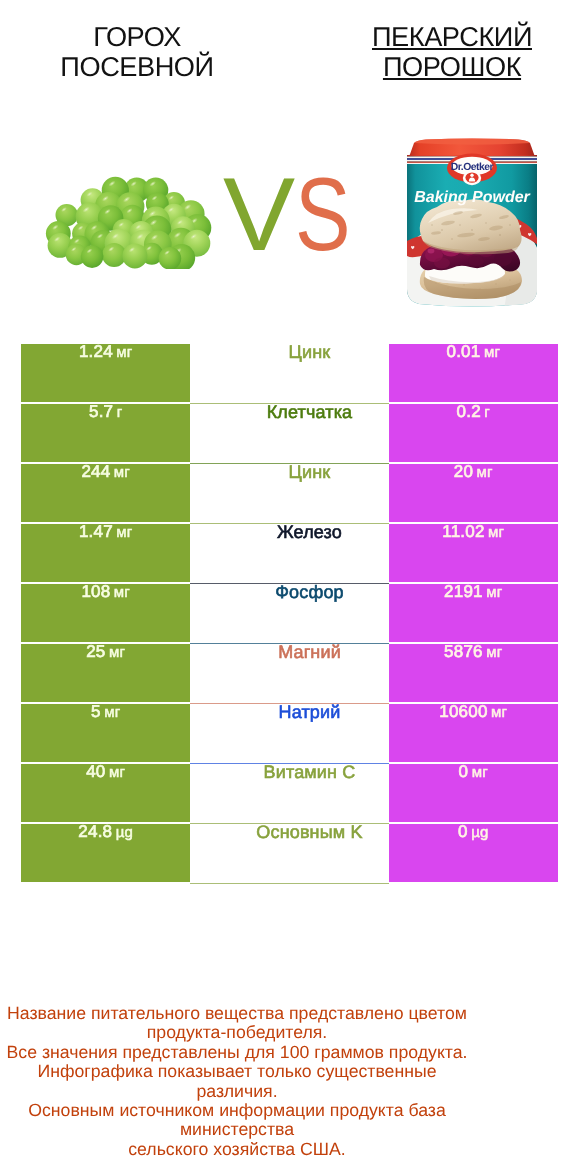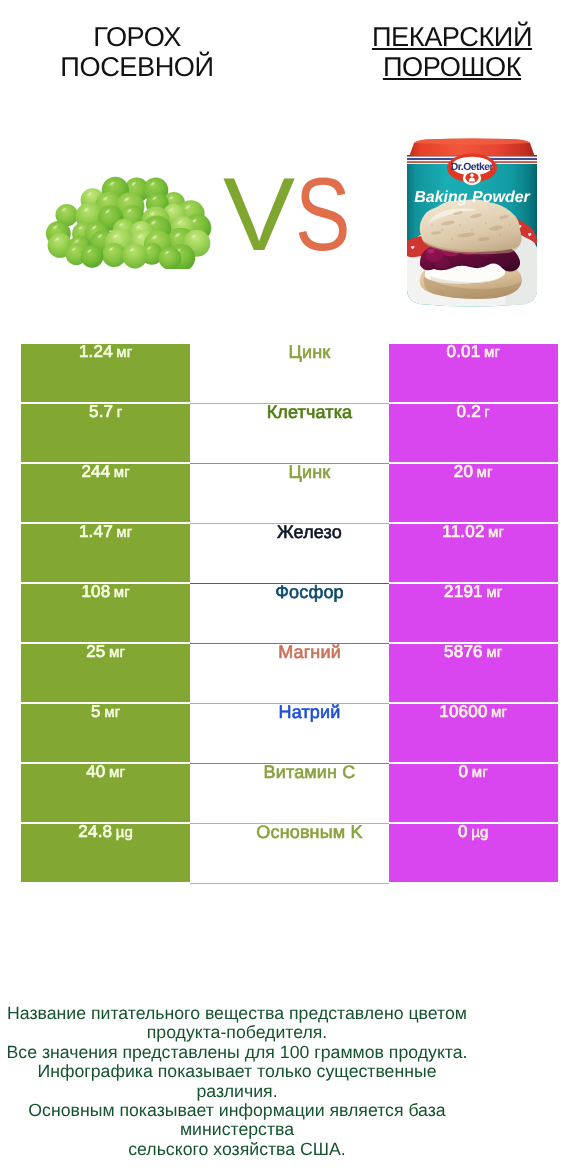--- a/index.html
+++ b/index.html
@@ -28,21 +28,21 @@
   .cell{display:flex;align-items:flex-start;justify-content:center;box-sizing:border-box;}
   .cl{width:179px;background:#82a733;color:#f7fde2;}
   .cm{width:207px;background:#ffffff;position:relative;padding-left:40px;}
   .cr{width:179px;background:#d946ef;color:#fff4e4;}
   .val{position:relative;top:-2px;font-size:17px;font-weight:400;letter-spacing:.2px;white-space:nowrap;-webkit-text-stroke:0.72px currentColor;}
   .val .u{font-size:15px;font-weight:400;margin-left:3.5px;-webkit-text-stroke:0.52px currentColor;display:inline-block;}
   .lbl{position:relative;top:-2px;font-size:18px;font-weight:400;letter-spacing:.15px;-webkit-text-stroke:0.62px currentColor;}
   .cm:after{content:"";position:absolute;left:0;right:0;bottom:-2px;height:1px;background:currentColor;opacity:.70;}
 
   
-  .footer{position:absolute;left:0;top:1004px;width:474px;text-align:center;font-size:17.7px;line-height:19.4px;color:#14532d;}
+  .footer{position:absolute;left:0;top:1004px;width:474px;text-align:center;font-size:17.7px;line-height:19.4px;color:#c2410c;}
 </style>
 </head>
 <body>
 
 <div class="page">
   <div class="titles">
     <div class="title lt">
       <span class="ln">ГОРОХ</span>
       <span class="ln">ПОСЕВНОЙ</span>
     </div>
@@ -412,16 +412,16 @@
           <span class="val">0<span class="u">µg</span></span>
         </div>
       </div>
     </div>
 
   <div class="footer" id="footer">
       <div>Название питательного вещества представлено цветом</div>
       <div>продукта-победителя.</div>
       <div>Все значения представлены для 100 граммов продукта.</div>
       <div>Инфографика показывает только существенные различия.</div>
-      <div>Основным показывает информации является база министерства</div>
+      <div>Основным источником информации продукта база министерства</div>
       <div>сельского хозяйства США.</div>
     </div>
 </div>
 
 </body></html>

